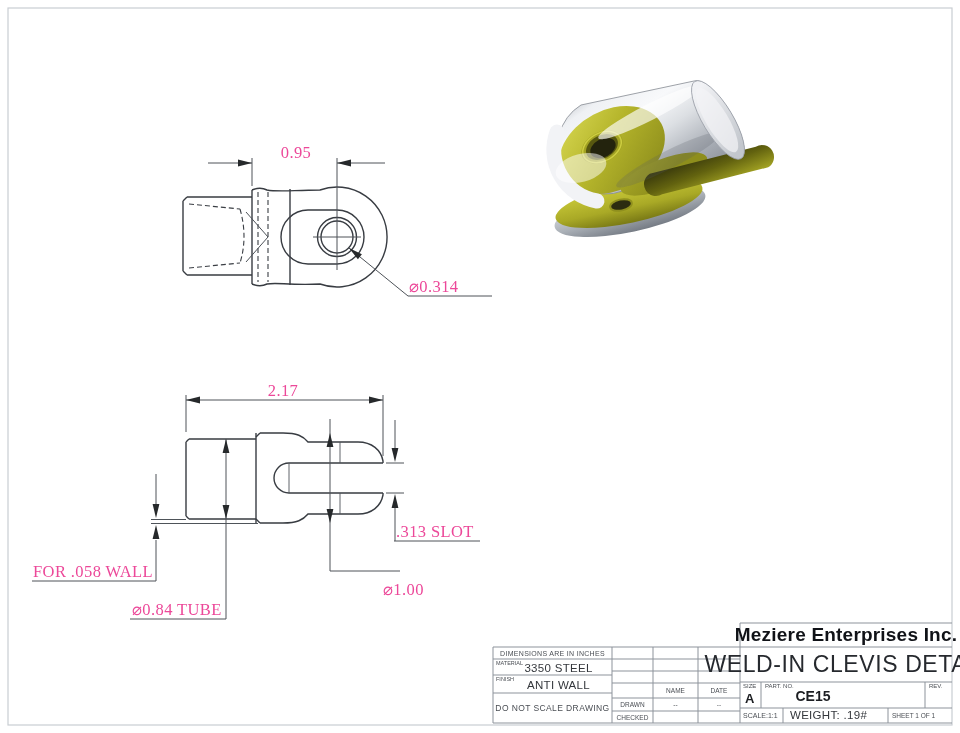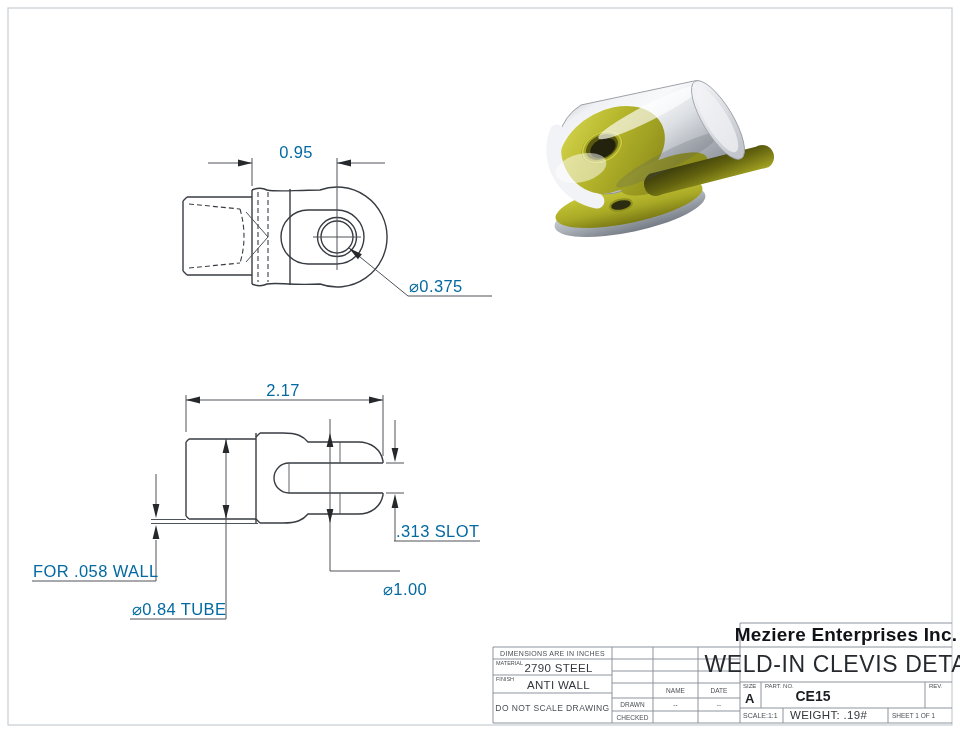--- a/index.html
+++ b/index.html
@@ -1,19 +1,19 @@
 <!DOCTYPE html>
 <html><head>
 <meta charset="utf-8">
 <style>
   html,body{margin:0;padding:0;background:#ffffff;}
   .page{position:relative;width:960px;height:733px;background:#ffffff;overflow:hidden;
         font-family:"Liberation Sans","DejaVu Sans",sans-serif;}
   svg{position:absolute;left:0;top:0;}
-  .dim{position:absolute;font-size:16.5px;color:#0369a1;letter-spacing:.4px;white-space:nowrap;}
+  .dim{position:absolute;font-size:16.5px;color:#ec4899;letter-spacing:.4px;white-space:nowrap;font-family:Liberation Serif, serif;}
   .dim.center{text-align:center;}
   .tb-text{position:absolute;color:#4a4e54;white-space:nowrap;}
   .tb-center{display:flex;align-items:center;justify-content:center;text-align:right;}
   .company{font-weight:700;font-size:19px;color:#101217;letter-spacing:.2px;}
   .dtitle{font-size:23px;color:#26292e;letter-spacing:.6px;}
   .small6{font-size:6.5px;}
   .small7{font-size:7px;letter-spacing:.3px;}
   .small8{font-size:8.5px;letter-spacing:.4px;}
   .val11{font-size:11.5px;letter-spacing:.3px;color:#34373c;}
   .bold13{font-size:13px;font-weight:700;color:#1c1e22;}
@@ -207,31 +207,31 @@
       <path d="M740,623 V723"></path>
       <path d="M493,659 H612 M493,675 H612 M493,693 H612"></path>
       <path d="M612,659 H740 M612,671 H740 M612,683 H740 M612,698 H740 M612,711 H740"></path>
       <path d="M740,647 H952 M740,682 H952 M740,708 H952"></path>
       <path d="M761,682 V708 M925,682 V708"></path>
       <path d="M783,708 V723 M888,708 V723"></path>
     </g>
   </svg>
 
   <div class="dim center" style="left:258px;top:143px;width:76px;">0.95</div>
-  <div class="dim" style="left:409px;top:277px;">⌀0.375</div>
+  <div class="dim" style="left:409px;top:277px;">⌀0.314</div>
   <div class="dim center" style="left:243px;top:381px;width:80px;">2.17</div>
   <div class="dim" style="left:396px;top:522px;">.313 SLOT</div>
   <div class="dim" style="left:336px;top:580px;margin-left:47px;">⌀1.00</div>
   <div class="dim" style="left:33px;top:562px;text-align:center;">FOR .058 WALL</div>
   <div class="dim" style="left:132px;top:600px;">⌀0.84 TUBE</div>
 
   <div class="tb-text tb-center small7" style="left:493px;top:647px;width:119px;height:12px;">DIMENSIONS ARE IN INCHES</div>
 
   <div class="tb-text" style="left:496px;top:660px;font-size:5.5px;">MATERIAL</div>
-  <div class="tb-text tb-center val11" style="left:505px;top:660px;width:107px;height:15px;">2790 STEEL</div>
+  <div class="tb-text tb-center val11" style="left:505px;top:660px;width:107px;height:15px;">3350 STEEL</div>
 
   <div class="tb-text" style="left:496px;top:676px;font-size:5.5px;">FINISH</div>
   <div class="tb-text tb-center val11" style="left:505px;top:677px;width:107px;height:15px;">ANTI WALL</div>
 
   <div class="tb-text tb-center small8" style="left:493px;top:693px;width:119px;height:30px;">DO NOT SCALE DRAWING</div>
 
   <div class="tb-text tb-center small6" style="left:653px;top:683px;width:45px;height:15px;">NAME</div>
   <div class="tb-text tb-center small6" style="left:698px;top:683px;width:42px;height:15px;">DATE</div>
   <div class="tb-text tb-center small6" style="left:612px;top:698px;width:41px;height:13px;">DRAWN</div>
   <div class="tb-text tb-center small6" style="left:653px;top:698px;width:45px;height:13px;">--</div>

